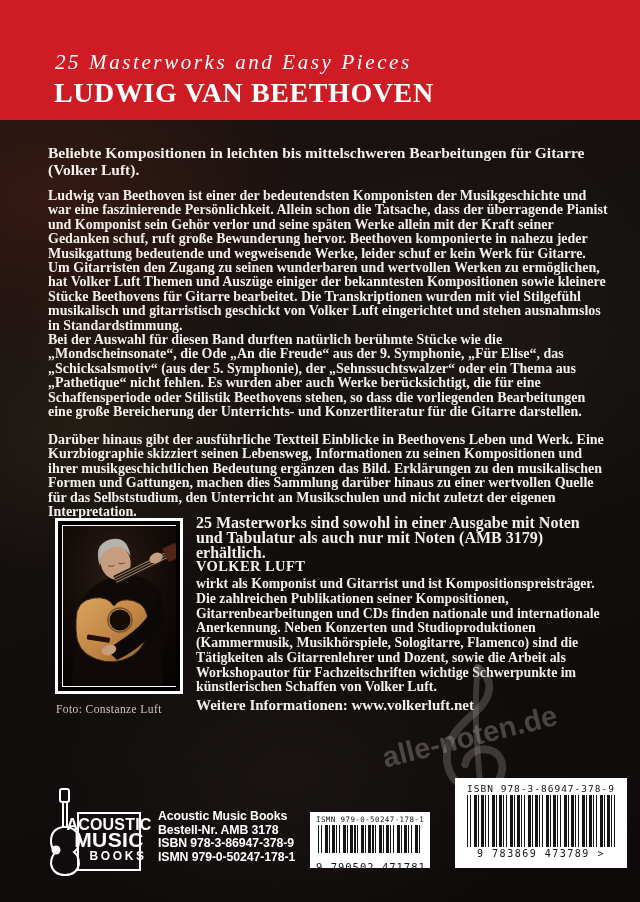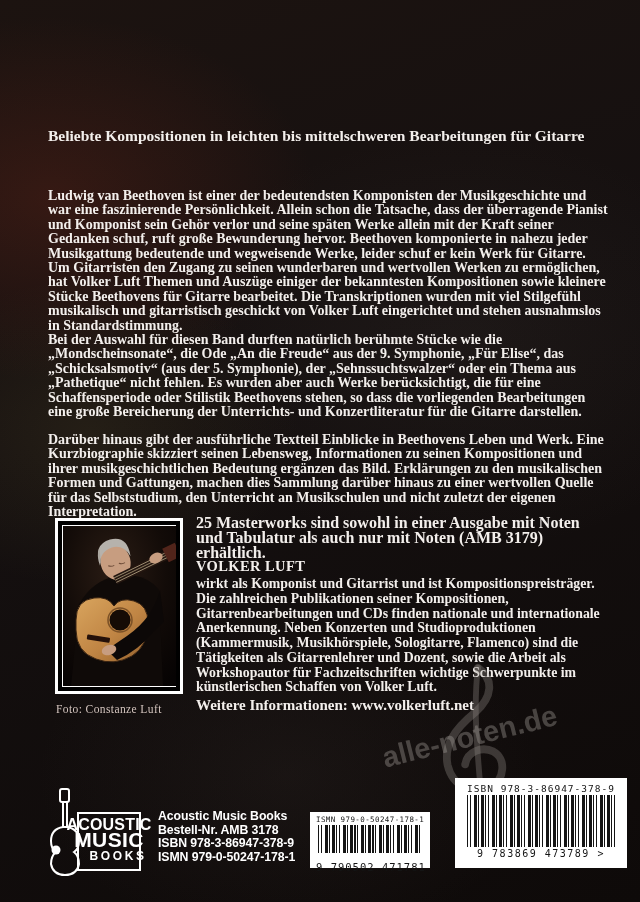--- a/index.html
+++ b/index.html
@@ -9,21 +9,21 @@
       radial-gradient(380px 260px at 8% 22%, rgba(130,45,28,.28), rgba(0,0,0,0) 70%),
       radial-gradient(300px 220px at 14% 48%, rgba(118,104,52,.16), rgba(0,0,0,0) 70%),
       radial-gradient(420px 300px at 72% 38%, rgba(110,100,92,.10), rgba(0,0,0,0) 70%),
       radial-gradient(360px 240px at 45% 86%, rgba(105,92,86,.10), rgba(0,0,0,0) 70%),
       linear-gradient(160deg,#1c1310 0%,#151010 40%,#0e0a09 100%);
     font-family:"Liberation Serif", serif;color:#f3efec;
   }
   .banner{position:absolute;left:0;top:0;width:640px;height:120px;background:#cf1b23;}
   .series-title{position:absolute;left:55px;top:50px;font-style:italic;font-size:21px;letter-spacing:2.6px;color:#fff;white-space:nowrap;}
   .composer{position:absolute;left:54px;top:77px;font-weight:bold;font-size:28px;letter-spacing:.6px;color:#fff;white-space:nowrap;}
-  .subtitle{position:absolute;left:48px;top:127px;width:566px;font-weight:bold;font-size:15.5px;line-height:17.2px;}
+  .subtitle{position:absolute;left:48px;top:144px;width:566px;font-weight:bold;font-size:15.5px;line-height:17.2px;}
   .body-par{position:absolute;left:48px;width:562px;font-weight:bold;font-size:14px;line-height:14.4px;text-align:left;}
   .p1{top:189px;} .p2{top:333px;} .p3{top:433px;}
   .edition-note{position:absolute;left:196px;top:515px;width:414px;font-weight:bold;font-size:16px;line-height:15.2px;}
   .bio-head{position:absolute;left:196px;top:558px;font-weight:bold;font-size:14.5px;letter-spacing:.4px;}
   .bio-text{position:absolute;left:196px;top:577px;width:412px;font-weight:bold;font-size:13.8px;line-height:14.75px;}
   .more-info{position:absolute;left:196px;top:697px;font-weight:bold;font-size:15px;}
   
   .photo-frame{position:absolute;left:55px;top:518px;width:128px;background:#fff;padding:3px;box-sizing:border-box;}
   .photo-gap{background:#000;padding:4px;}
   .photo-inner{border:1.5px solid #fff;line-height:0;}
@@ -59,23 +59,28 @@
   .bc-isbn .bars{width:148px;height:52px;}
   .bc-digits{white-space:nowrap;}
   .bc-ismn .bc-digits{font-size:10.5px;letter-spacing:1px;margin-top:8px;}
   .bc-isbn .bc-digits{font-size:10px;letter-spacing:1.5px;margin-top:1px;}
 </style>
 </head>
 <body>
 
 <div class="page">
 
+  <div class="banner">
+    <div class="series-title">25 Masterworks and Easy Pieces</div>
+    <div class="composer">LUDWIG VAN BEETHOVEN</div>
+  </div>
 
   <div class="subtitle">
     <div>Beliebte Kompositionen in leichten bis mittelschweren Bearbeitungen für Gitarre</div>
+    <div>(Volker Luft).</div>
   </div>
 
   <div class="body-par p1">Ludwig van Beethoven ist einer der bedeutendsten Komponisten der Musikgeschichte und war eine faszinierende Persönlichkeit. Allein schon die Tatsache, dass der überragende Pianist und Komponist sein Gehör verlor und seine späten Werke allein mit der Kraft seiner Gedanken schuf, ruft große Bewunderung hervor. Beethoven komponierte in nahezu jeder Musikgattung bedeutende und wegweisende Werke, leider schuf er kein Werk für Gitarre. Um Gitarristen den Zugang zu seinen wunderbaren und wertvollen Werken zu ermöglichen, hat Volker Luft Themen und Auszüge einiger der bekanntesten Kompositionen sowie kleinere Stücke Beethovens für Gitarre bearbeitet. Die Transkriptionen wurden mit viel Stilgefühl musikalisch und gitarristisch geschickt von Volker Luft eingerichtet und stehen ausnahmslos in Standardstimmung.</div>
   <div class="body-par p2">Bei der Auswahl für diesen Band durften natürlich berühmte Stücke wie die „Mondscheinsonate“, die Ode „An die Freude“ aus der 9. Symphonie, „Für Elise“, das „Schicksalsmotiv“ (aus der 5. Symphonie), der „Sehnssuchtswalzer“ oder ein Thema aus „Pathetique“ nicht fehlen. Es wurden aber auch Werke berücksichtigt, die für eine Schaffensperiode oder Stilistik Beethovens stehen, so dass die vorliegenden Bearbeitungen eine große Bereicherung der Unterrichts- und Konzertliteratur für die Gitarre darstellen.</div>
   <div class="body-par p3">Darüber hinaus gibt der ausführliche Textteil Einblicke in Beethovens Leben und Werk. Eine Kurzbiographie skizziert seinen Lebensweg, Informationen zu seinen Kompositionen und ihrer musikgeschichtlichen Bedeutung ergänzen das Bild. Erklärungen zu den musikalischen Formen und Gattungen, machen dies Sammlung darüber hinaus zu einer wertvollen Quelle für das Selbststudium, den Unterricht an Musikschulen und nicht zuletzt der eigenen Interpretation.</div>
 
   <div class="edition-note">25 Masterworks sind sowohl in einer Ausgabe mit Noten und Tabulatur als auch nur mit Noten (AMB 3179) erhältlich.</div>
 
   <div class="photo-frame">
     <div class="photo-gap">

